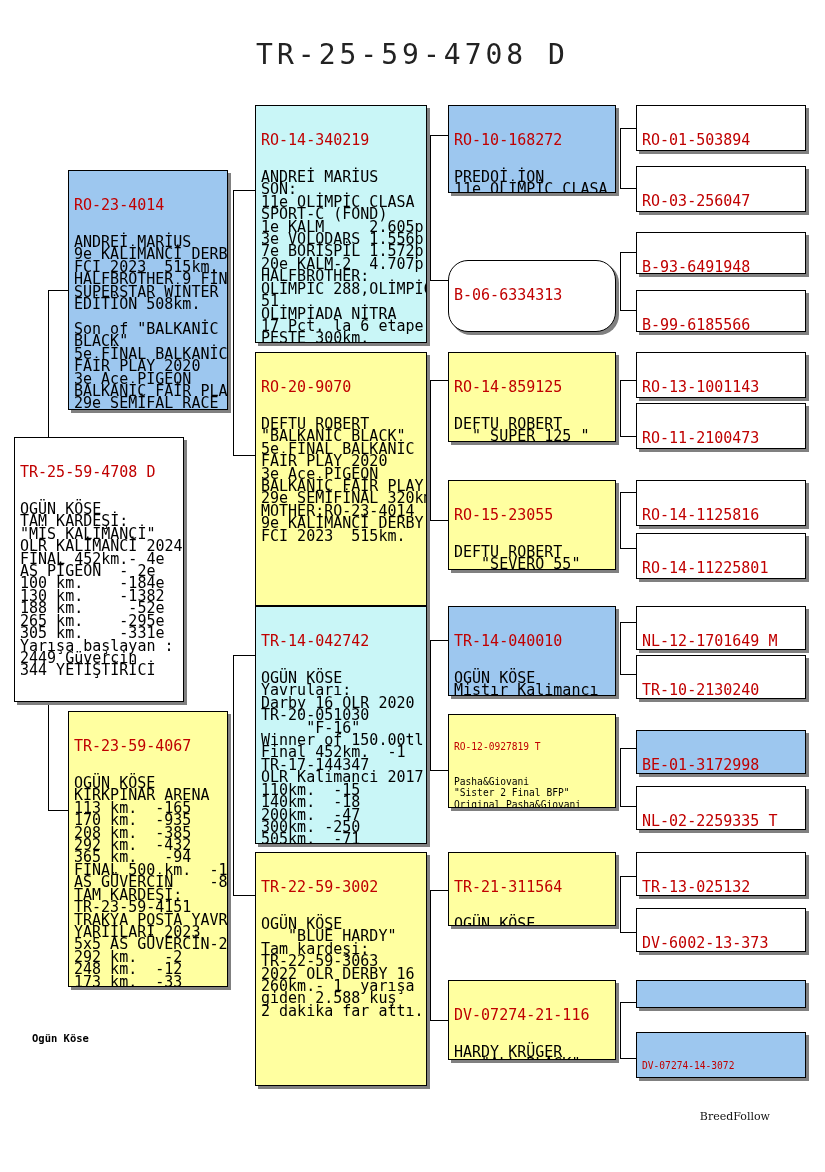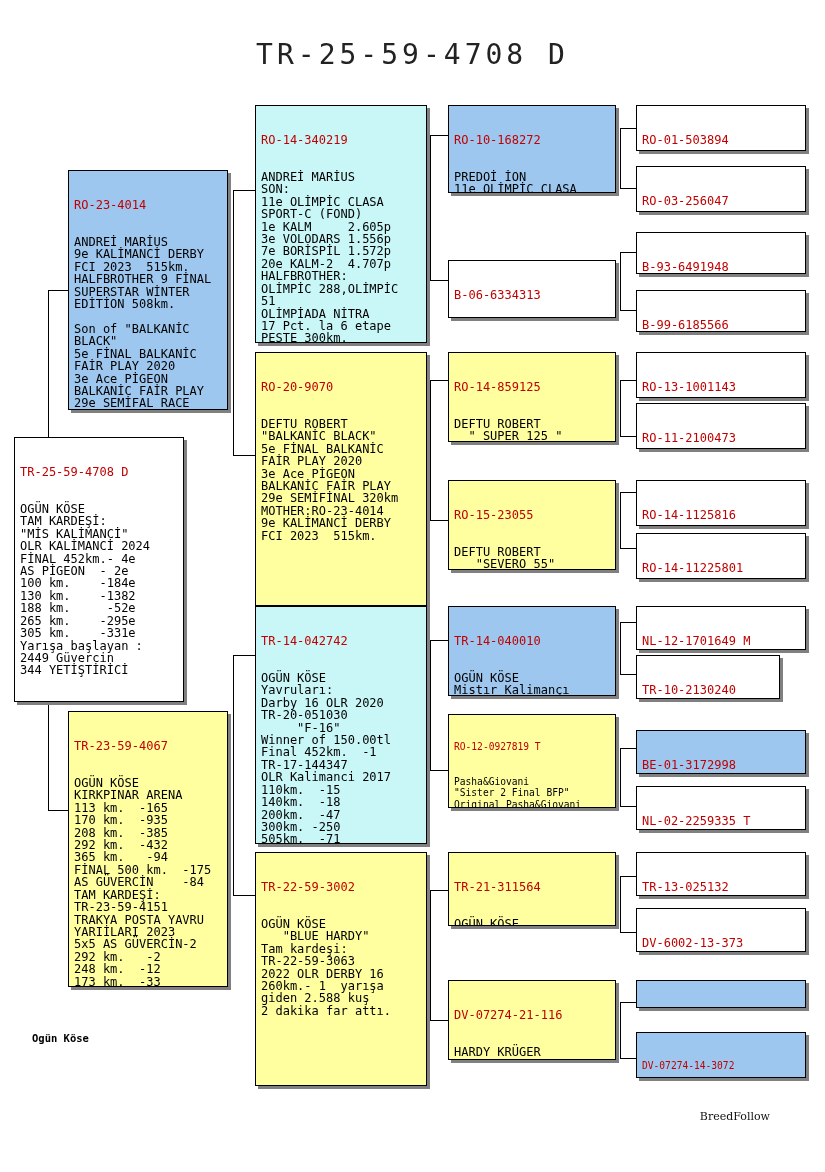--- a/index.html
+++ b/index.html
@@ -12,21 +12,21 @@
   }
   #title{
     position:absolute;top:38px;left:0;width:825px;text-align:center;
     font-family:"DejaVu Sans Mono", monospace;
     font-size:28px;letter-spacing:4px;color:#222;
   }
   .box{
     position:absolute;
     border:1px solid #000;
     box-sizing:border-box;
-    font-size:12px;
+    font-size:15px;
     line-height:12.4px;
     padding:3px 4px 3px 5px;
     white-space:pre;
     box-shadow:3px 3px 0 #808080;
     overflow:hidden;
   }
   .blue{background:#9dc7ef;}
   .yellow{background:#ffffa0;}
   .cyan{background:#c9f6f7;}
   .white{background:#ffffff;}
@@ -235,21 +235,21 @@
 <div class="box blue" style="left:448px;top:105px;width:168px;height:88px;">
   <div class="hdr">RO-10-168272</div>
   <div class="body">PREDOİ İON
 11e OLİMPİC CLASA
 SPORT-C FOND
 1e Kelm     2,605p
 3e VOLODARS 1,556p
 7e BORİSPİL 1.572p</div>
 </div>
 
-<div class="box white" style="left:448px;top:260px;width:168px;height:58px;">
+<div class="box white" style="left:448px;top:260px;width:168px;height:72px;border-radius:20px;">
   <div class="hdr">B-06-6334313</div>
   
 </div>
 
 <div class="box yellow" style="left:448px;top:352px;width:168px;height:90px;">
   <div class="hdr">RO-14-859125</div>
   <div class="body">DEFTU ROBERT
   " SUPER 125 "
 1e PROV.MARE FOND
 1e PROV.NAT.MARATON
@@ -344,21 +344,21 @@
 <div class="box white" style="left:636px;top:533px;width:170px;height:46px;">
   <div class="hdr">RO-14-11225801</div>
   
 </div>
 
 <div class="box white" style="left:636px;top:606px;width:170px;height:44px;">
   <div class="hdr">NL-12-1701649 M</div>
   
 </div>
 
-<div class="box white" style="left:636px;top:655px;width:144px;height:44px;">
+<div class="box white" style="left:636px;top:655px;width:170px;height:44px;">
   <div class="hdr">TR-10-2130240</div>
   
 </div>
 
 <div class="box blue" style="left:636px;top:730px;width:170px;height:44px;">
   <div class="hdr">BE-01-3172998</div>
   
 </div>
 
 <div class="box white" style="left:636px;top:786px;width:170px;height:44px;">

